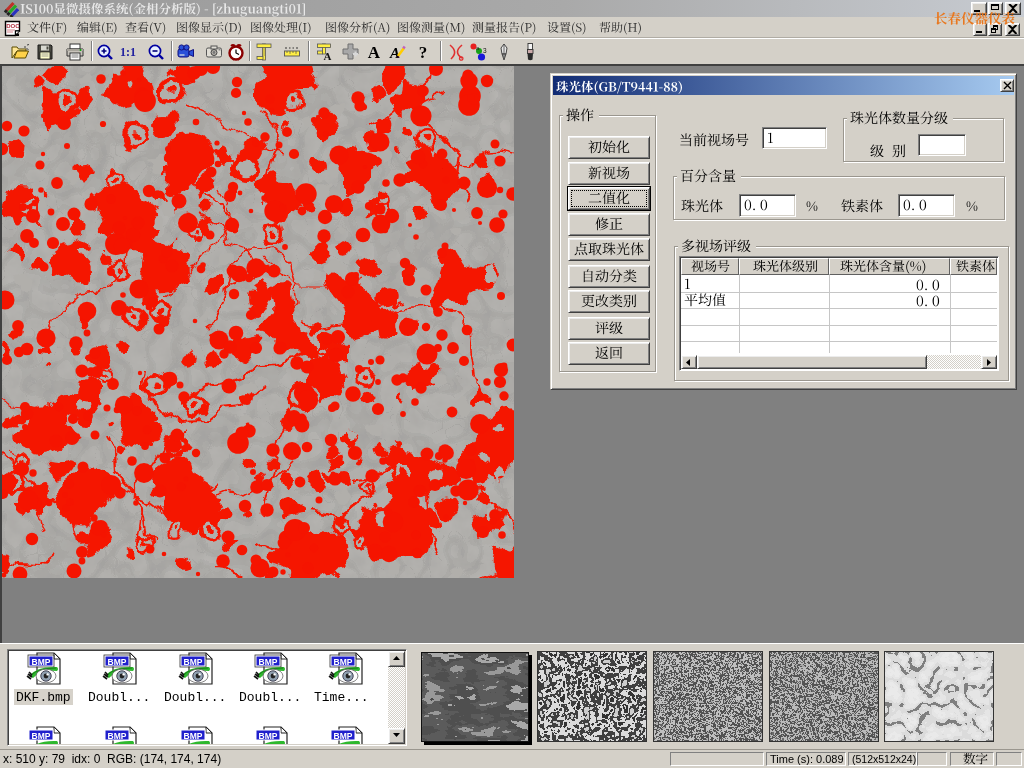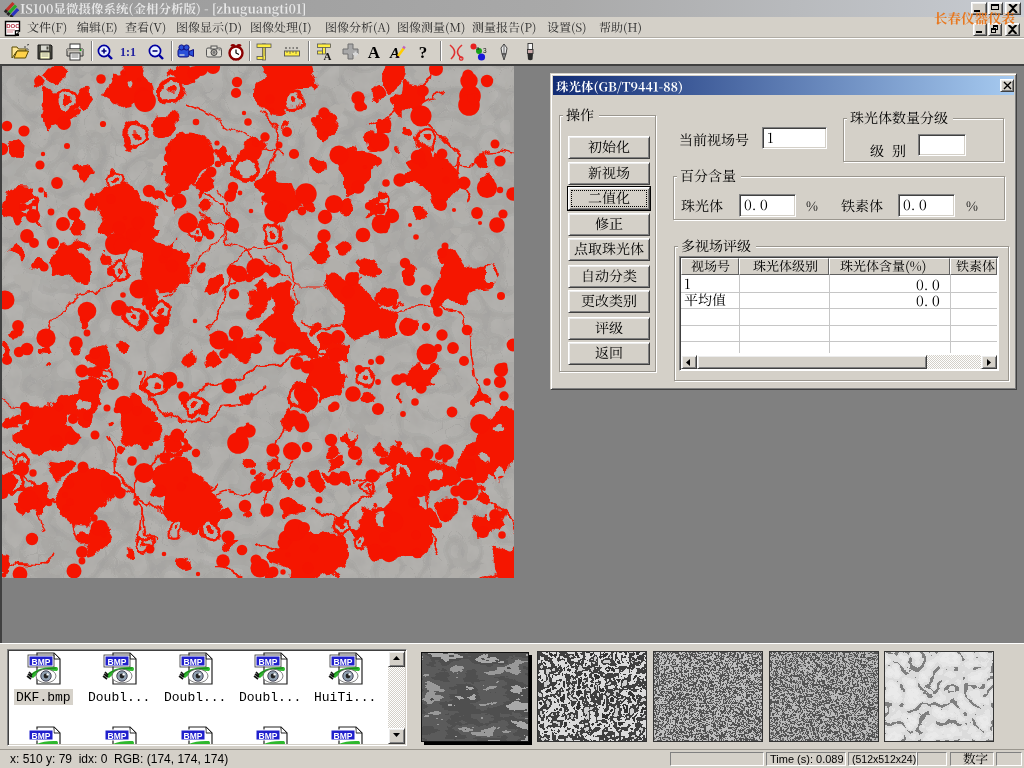--- a/index.html
+++ b/index.html
@@ -1184,21 +1184,21 @@
     <rect x="5" y="3" width="26" height="12" fill="none" stroke="#333" stroke-width="0.8"></rect>
     <text x="18" y="12.5" text-anchor="middle" font-family="Liberation Sans" font-size="8.5" font-weight="bold" fill="#fff">BMP</text>
     <path d="M6 24 Q14 14 34 15 Q36 17 34 19 Q18 17 10 26 z" fill="#2eb82e"></path>
     <path d="M8 23 Q16 16 33 16" fill="none" stroke="#1a7a1a" stroke-width="1"></path>
     <path d="M5 22 l4 3 M4 24 l4 3 M6 20 l3 3" stroke="#111" stroke-width="1.6"></path>
     <ellipse cx="23" cy="24" rx="10" ry="6.8" fill="#fdfdfd" stroke="#666" stroke-width="0.8"></ellipse>
     <circle cx="23" cy="24" r="5.2" fill="#90a0b0" stroke="#445" stroke-width="1"></circle>
     <circle cx="23" cy="24" r="2.4" fill="#222"></circle>
     <circle cx="24.6" cy="22.4" r="1.2" fill="#fff"></circle>
   </svg>
-<div style="position:absolute;left:314px;top:690px;font-family:'Liberation Mono';font-size:13px;color:#000">HuiTi...</div>
+<div style="position:absolute;left:314px;top:690px;font-family:'Liberation Mono';font-size:13px;color:#000">Time...</div>
 <div style="position:absolute;left:9px;top:651px;width:378px;height:93px;overflow:hidden">
     <div style="position:absolute;left:14px;top:75px"><svg width="40" height="34" viewBox="0 0 40 34">
         <path d="M14 1 H31 L37 7 V32 H14 z" fill="#fff" stroke="#222" stroke-width="1.2"></path>
         <path d="M31 1 L31 7 H37 z" fill="#fff" stroke="#222" stroke-width="1"></path>
         <rect x="6" y="4" width="24" height="10" fill="#2020cc" stroke="#fff" stroke-width="1"></rect>
         <text x="18" y="12.5" text-anchor="middle" font-family="Liberation Sans" font-size="8.5" font-weight="bold" fill="#fff">BMP</text>
         <path d="M6 24 Q14 14 34 15 Q36 17 34 19 Q18 17 10 26 z" fill="#2eb82e"></path>
       </svg></div>
     <div style="position:absolute;left:90px;top:75px"><svg width="40" height="34" viewBox="0 0 40 34">
         <path d="M14 1 H31 L37 7 V32 H14 z" fill="#fff" stroke="#222" stroke-width="1.2"></path>
@@ -1304,21 +1304,21 @@
         <feFuncR type="discrete" tableValues="0.5 0.86 0.9 0.92 0.9 0.88 0.91 0.9"></feFuncR>
         <feFuncG type="discrete" tableValues="0.5 0.86 0.9 0.92 0.9 0.88 0.91 0.9"></feFuncG>
         <feFuncB type="discrete" tableValues="0.5 0.86 0.9 0.92 0.9 0.88 0.91 0.9"></feFuncB>
         <feFuncA type="linear" slope="0" intercept="1"></feFuncA>
       </feComponentTransfer>
     </filter>
     <rect width="110" height="91" filter="url(#nt5)"></rect>
     <rect x="0.5" y="0.5" width="109" height="90" fill="none" stroke="#333"></rect>
   </svg>
 <div class="abs" style="left:0;top:749px;width:1024px;height:19px;background:#d4d0c8;border-top:1px solid #9a968e"></div>
-<div class="abs" style="left:10px;top:752px;font-size:12px;color:#000;font-family:'Liberation Sans'">x: 510 y: 79&nbsp;&nbsp;idx: 0&nbsp;&nbsp;RGB: (174, 174, 174)</div>
+<div class="abs" style="left:3px;top:752px;font-size:12px;color:#000;font-family:'Liberation Sans'">x: 510 y: 79&nbsp;&nbsp;idx: 0&nbsp;&nbsp;RGB: (174, 174, 174)</div>
 <div class="abs" style="left:670px;top:752px;width:94px;height:14px;border:1px solid;border-color:#808080 #fff #fff #808080;color:#000;padding-left:3px;font-family:'Liberation Sans';font-size:11px;white-space:nowrap;overflow:hidden"></div>
 <div class="abs" style="left:766px;top:752px;width:80px;height:14px;border:1px solid;border-color:#808080 #fff #fff #808080;color:#000;padding-left:3px;font-family:'Liberation Sans';font-size:11px;white-space:nowrap;overflow:hidden">Time (s): 0.089</div>
 <div class="abs" style="left:848px;top:752px;width:69px;height:14px;border:1px solid;border-color:#808080 #fff #fff #808080;color:#000;padding-left:3px;font-family:'Liberation Sans';font-size:11px;white-space:nowrap;overflow:hidden"><span style="font-size:10.5px">(512x512x24)</span></div>
 <div class="abs" style="left:917px;top:752px;width:30px;height:14px;border:1px solid;border-color:#808080 #fff #fff #808080;color:#000;padding-left:3px;font-family:'Liberation Sans';font-size:11px;white-space:nowrap;overflow:hidden"></div>
 <div class="abs" style="left:950px;top:752px;width:44px;height:14px;border:1px solid;border-color:#808080 #fff #fff #808080;color:#000;padding-left:3px;font-family:'Liberation Sans';font-size:11px;white-space:nowrap;overflow:hidden"></div>
 <svg style="position:absolute;left:963px;top:748.6px;overflow:visible" width="25" height="19">
     <path transform="translate(0,14.4)" d="M6.3 -9.7 5.2 -10.1C5.0 -9.4 4.7 -8.7 4.5 -8.2L4.7 -8.1C5.0 -8.4 5.5 -9.0 5.9 -9.5C6.1 -9.4 6.3 -9.5 6.3 -9.7ZM1.2 -10.0 1.1 -9.9C1.5 -9.5 1.9 -8.8 1.9 -8.2C2.6 -7.7 3.3 -9.1 1.2 -10.0ZM3.6 -4.4C4.0 -4.3 4.1 -4.4 4.2 -4.6L3.0 -5.0C2.9 -4.7 2.6 -4.2 2.4 -3.7H0.5L0.6 -3.3H2.2C1.9 -2.7 1.5 -2.1 1.2 -1.8C2.0 -1.6 2.9 -1.3 3.7 -0.9C3.0 -0.2 2.0 0.4 0.7 0.8L0.7 1.0C2.3 0.6 3.4 0.1 4.2 -0.6C4.6 -0.4 5.0 -0.1 5.2 0.1C5.9 0.4 6.1 -0.5 4.8 -1.2C5.3 -1.8 5.7 -2.5 5.9 -3.2C6.2 -3.2 6.3 -3.3 6.4 -3.4L5.6 -4.2L5.1 -3.7H3.3ZM5.1 -3.3C4.9 -2.6 4.6 -2.0 4.2 -1.5C3.7 -1.6 3.0 -1.8 2.2 -1.9C2.5 -2.3 2.8 -2.8 3.1 -3.3ZM9.1 -10.2 7.8 -10.5C7.5 -8.2 6.9 -6.0 6.1 -4.4L6.3 -4.3C6.7 -4.8 7.1 -5.4 7.4 -6.1C7.7 -4.7 8.0 -3.4 8.6 -2.2C7.8 -1.1 6.7 -0.1 5.2 0.8L5.3 1.0C6.9 0.3 8.1 -0.5 8.9 -1.6C9.5 -0.6 10.3 0.3 11.4 1.0C11.5 0.6 11.8 0.4 12.1 0.4L12.2 0.2C11.0 -0.4 10.1 -1.2 9.4 -2.1C10.3 -3.6 10.8 -5.2 11.0 -7.3H11.9C12.0 -7.3 12.1 -7.3 12.2 -7.5C11.8 -7.9 11.1 -8.4 11.1 -8.4L10.5 -7.7H8.1C8.3 -8.3 8.5 -9.1 8.7 -9.9C9.0 -9.9 9.1 -10.0 9.1 -10.2ZM7.9 -7.3H10.1C9.9 -5.6 9.6 -4.1 8.9 -2.9C8.3 -3.9 7.9 -5.2 7.6 -6.5ZM5.9 -8.6 5.4 -7.9H4.0V-10.0C4.3 -10.1 4.4 -10.2 4.4 -10.4L3.2 -10.5V-7.9L0.6 -7.9L0.7 -7.5H2.8C2.3 -6.5 1.4 -5.6 0.4 -4.9L0.6 -4.7C1.6 -5.2 2.5 -5.9 3.2 -6.7V-4.9H3.4C3.6 -4.9 4.0 -5.1 4.0 -5.2V-7.1C4.5 -6.6 5.2 -5.9 5.5 -5.3C6.3 -4.8 6.8 -6.5 4.0 -7.3V-7.5H6.6C6.8 -7.5 6.9 -7.6 6.9 -7.7C6.5 -8.1 5.9 -8.6 5.9 -8.6Z M18.0 -10.5 17.8 -10.4C18.3 -10.0 18.7 -9.3 18.8 -8.8C19.7 -8.1 20.4 -9.9 18.0 -10.5ZM14.6 -9.2 14.4 -9.2C14.5 -8.3 14.0 -7.6 13.5 -7.4C13.2 -7.2 13.0 -6.9 13.1 -6.6C13.3 -6.3 13.8 -6.3 14.1 -6.5C14.4 -6.8 14.8 -7.3 14.8 -8.1H23.0C22.8 -7.7 22.5 -7.1 22.3 -6.7L22.5 -6.6C23.0 -7.0 23.6 -7.6 24.0 -8.0C24.3 -8.0 24.4 -8.0 24.5 -8.1L23.5 -9.1L22.9 -8.5H14.8C14.7 -8.7 14.7 -8.9 14.6 -9.2ZM23.3 -4.4 22.7 -3.6H19.1V-4.7C19.4 -4.7 19.6 -4.8 19.6 -5.0C20.4 -5.4 21.2 -5.8 21.8 -6.2C22.1 -6.2 22.2 -6.3 22.3 -6.4L21.4 -7.3L20.8 -6.7H15.2L15.3 -6.3H20.6C20.2 -5.9 19.7 -5.4 19.2 -5.1L18.3 -5.1V-3.6H13.1L13.2 -3.2H18.3V-0.3C18.3 -0.1 18.2 -0.0 18.0 -0.0C17.7 -0.0 16.2 -0.1 16.2 -0.1V0.1C16.8 0.2 17.2 0.2 17.4 0.4C17.6 0.5 17.7 0.7 17.7 1.0C19.0 0.9 19.1 0.4 19.1 -0.2V-3.2H24.1C24.3 -3.2 24.4 -3.3 24.4 -3.4C24.0 -3.8 23.3 -4.4 23.3 -4.4Z" fill="#000"></path>
   </svg>
 <div class="abs" style="left:996px;top:752px;width:26px;height:14px;border:1px solid;border-color:#808080 #fff #fff #808080;color:#000;padding-left:3px;font-family:'Liberation Sans';font-size:11px;white-space:nowrap;overflow:hidden"></div>
 </body></html>

